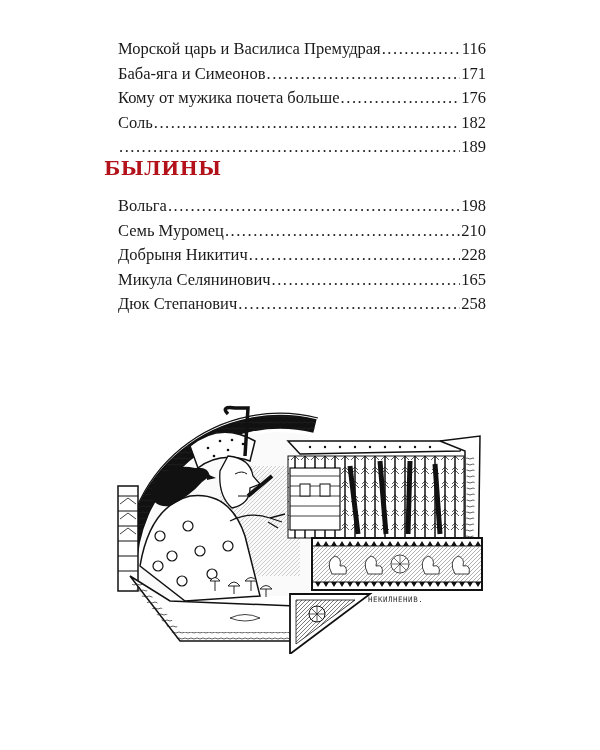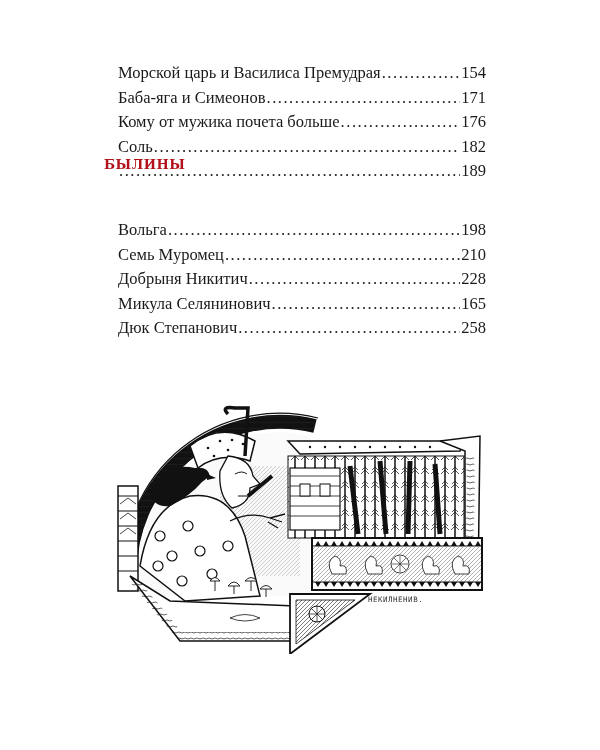--- a/index.html
+++ b/index.html
@@ -1,37 +1,37 @@
 <!DOCTYPE html>
 <html><head>
 <meta charset="utf-8">
 <style>
   html, body { margin: 0; padding: 0; background: #ffffff; }
   body { width: 600px; height: 750px; position: relative; overflow: hidden;
          font-family: "Liberation Serif", "DejaVu Serif", serif; color: #1a1a1a; }
-  .toc { position: absolute; left: 118px; width: 368px; margin-top: 24px; }
+  .toc { position: absolute; left: 118px; width: 368px; }
   .toc-top { top: 37px; }
   .toc-bylina { top: 194px; }
   .toc-row { display: flex; align-items: baseline; height: 24.5px; font-size: 16.5px; line-height: 24.5px; }
   .toc-title { white-space: nowrap; }
   .toc-dots { flex: 1; overflow: hidden; white-space: nowrap; margin: 0 1px; letter-spacing: 2.4px; color: #222; }
   .toc-dots::after { content: ". . . . . . . . . . . . . . . . . . . . . . . . . . . . . . . . . . . . . . . . . . . . . . . . . . . . . . . . . . . . . . . . . . . . . . . . . . . . . . . . . . . . . . . . . . . . . . . . . ."; letter-spacing: -1.3px; }
   .toc-page { white-space: nowrap; }
   .section-heading { position: absolute; left: 104px; top: 157px; font-family: "DejaVu Serif", serif;
-                     font-weight: bold; font-size: 13px; color: #b3121b; letter-spacing: 0.5px; }
+                     font-weight: bold; font-size: 19px; color: #b3121b; letter-spacing: 0.5px; }
   .illustration { position: absolute; left: 110px; top: 396px; width: 375px; height: 258px; }
 </style>
 </head>
 <body>
 
 <div class="toc toc-top">
   <div class="toc-row">
     <span class="toc-title">Морской царь и Василиса Премудрая</span>
     <span class="toc-dots"></span>
-    <span class="toc-page">154</span>
+    <span class="toc-page">116</span>
   </div>
   <div class="toc-row">
     <span class="toc-title">Баба-яга и Симеонов</span>
     <span class="toc-dots"></span>
     <span class="toc-page">171</span>
   </div>
   <div class="toc-row">
     <span class="toc-title">Кому от мужика почета больше</span>
     <span class="toc-dots"></span>
     <span class="toc-page">176</span>

